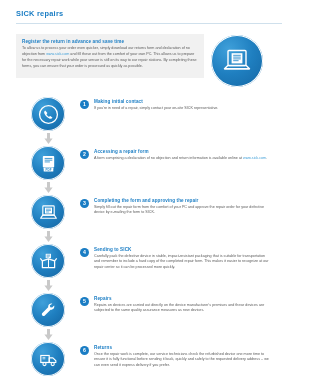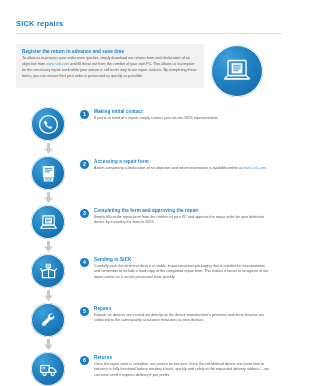--- a/index.html
+++ b/index.html
@@ -4,21 +4,21 @@
 <style>
   html,body{margin:0;padding:0;}
   body{
     width:298px;height:386px;background:#ffffff;
     font-family:"Liberation Sans", sans-serif;
     color:#4a4a4a;overflow:hidden;
   }
   .page{position:relative;width:298px;height:386px;box-sizing:border-box;padding:0;}
 
   
-  .header{padding:19px 16px 0 16px;}
+  .header{padding:9px 16px 0 16px;}
   .header h1{
     margin:0;font-size:7.4px;font-weight:bold;letter-spacing:.25px;
     color:#1a7dc4;
   }
   .header .rule{
     margin-top:5px;height:1px;background:#cfe0ec;width:266px;
   }
 
   
   .intro-wrap{

